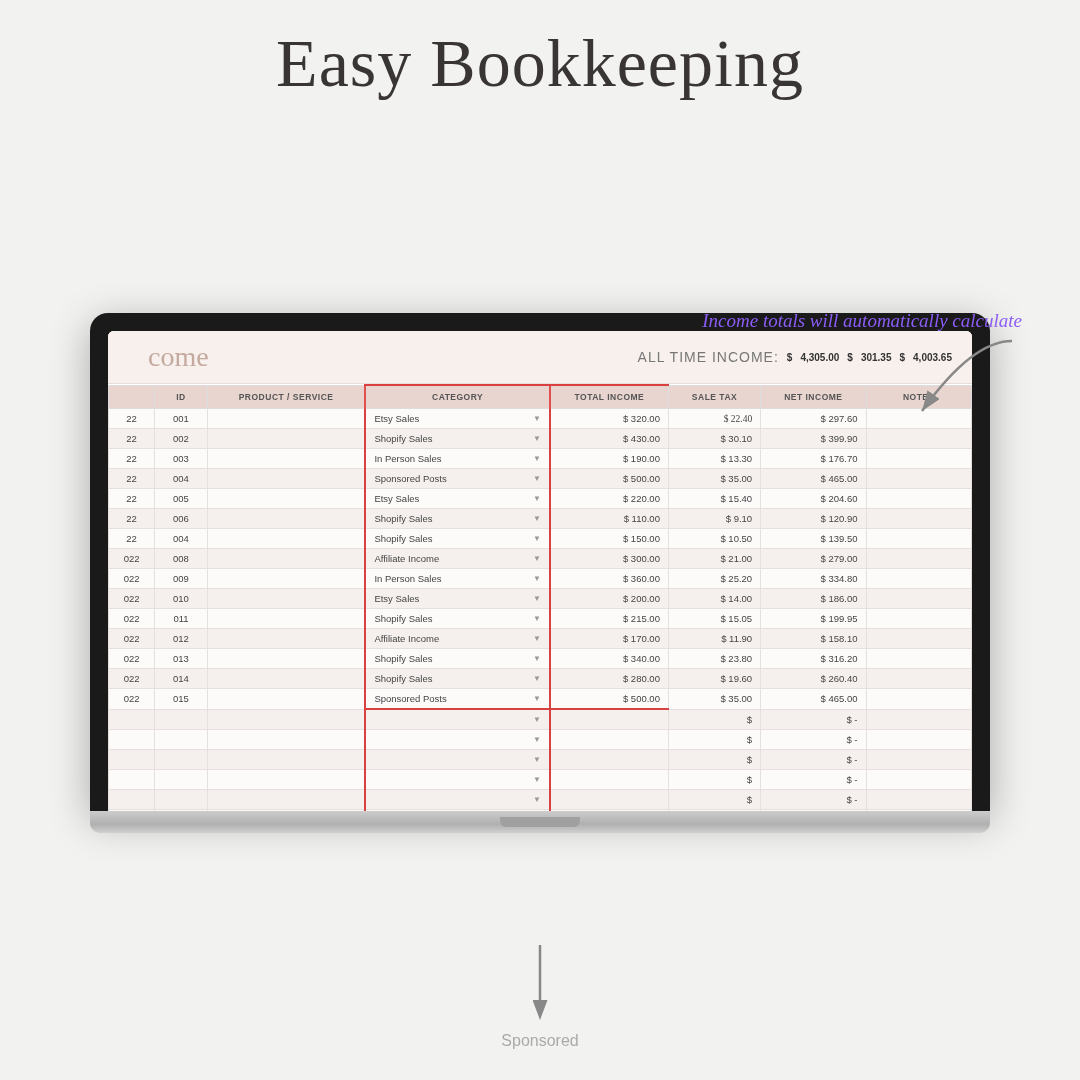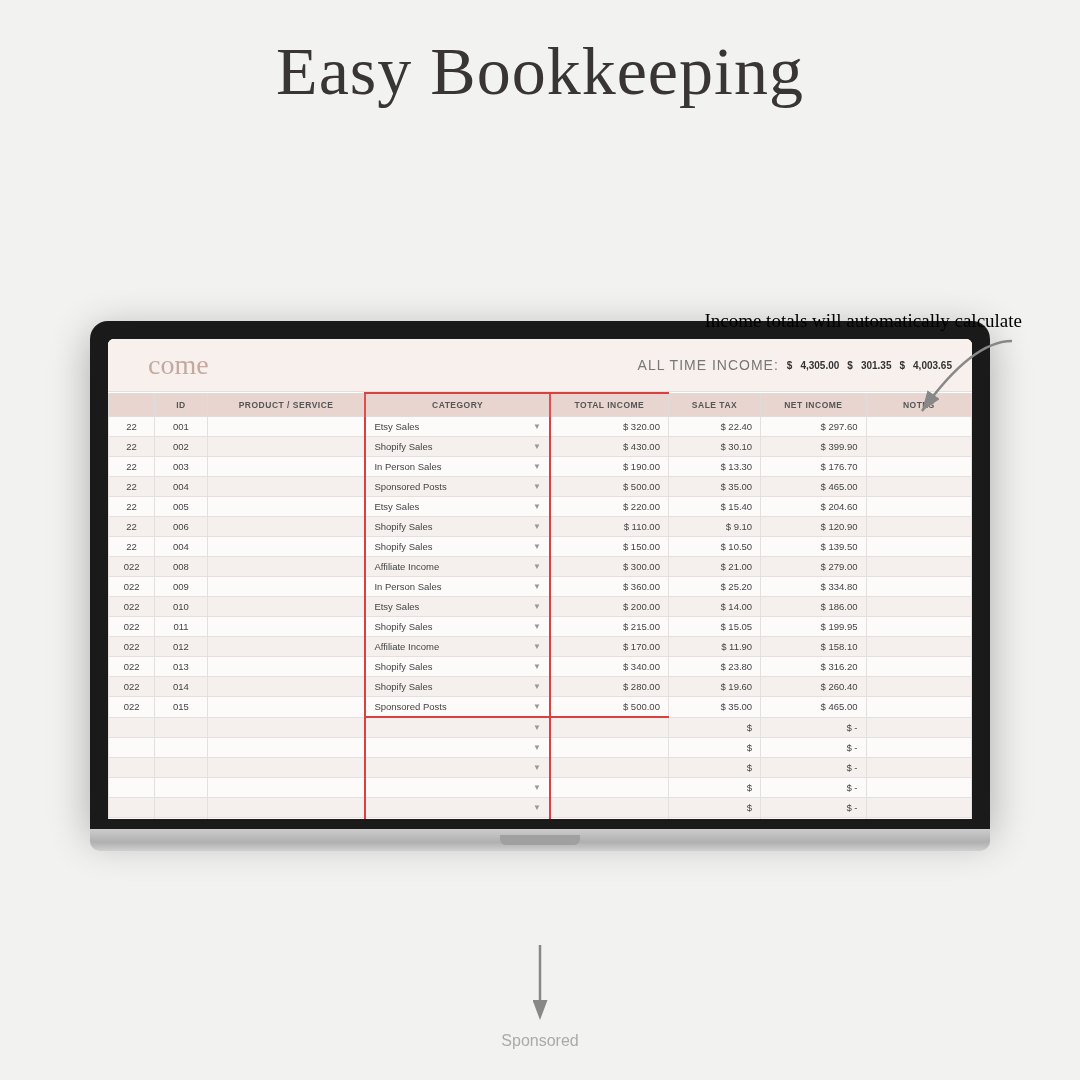--- a/index.html
+++ b/index.html
@@ -10,21 +10,21 @@
       background-color: #f2f2f0;
       font-family: Georgia, 'Times New Roman', serif;
       overflow: hidden;
       display: flex;
       flex-direction: column;
       align-items: center;
     }
 
     .header-section {
       text-align: center;
-      padding-top: 32px;
+      padding-top: 24px;
       margin-bottom: 10px;
     }
 
     .main-title {
       font-family: Georgia, serif;
       font-size: 68px;
       font-weight: 400;
       color: #3a3535;
       letter-spacing: 1px;
       margin-bottom: 20px;
@@ -39,21 +39,21 @@
       padding: 16px 80px;
       border: none;
       cursor: pointer;
       display: inline-block;
       letter-spacing: 1px;
     }
 
     .laptop-outer {
       background-color: #1a1a1a;
       border-radius: 18px 18px 0 0;
-      padding: 18px 18px 10px 18px;
+      padding: 18px 18px 0 18px;
       box-shadow: 0 10px 40px rgba(0,0,0,0.3);
     }
 
     .laptop-screen {
       background-color: #fff;
       border-radius: 6px 6px 0 0;
       overflow: hidden;
       width: 100%;
       height: 480px;
     }
@@ -209,22 +209,23 @@
       position: relative;
       width: 1080px;
       height: 1080px;
       display: flex;
       flex-direction: column;
       align-items: center;
       background-color: #f2f2f0;
     }
 
     .annotation-text-top {
+      font-style: italic;
       font-size: 19px;
-      color: #000000;
+      color: #8b5cf6;
       font-family: Georgia, serif;
       margin-bottom: 4px;
     }
 
     .annotation-text-bottom {
       font-style: italic;
       font-size: 20px;
       color: #999;
       font-family: Georgia, serif;
       margin-top: 6px;
@@ -300,21 +301,21 @@
       <td class="col-year">22</td>
       <td class="col-id">001</td>
       <td class="col-product"></td>
       <td class="col-category red-left">
         <div class="category-cell">
                         <span>Etsy Sales</span>
                         <span class="dropdown-arrow">▼</span>
                       </div>
       </td>
       <td class="col-total-income red-left" style="text-align:right;">$ 320.00</td>
-      <td class="col-sale-tax" style="text-align:right;">$ 22.40</td>
+      <td class="col-sale-tax" style="text-align:right;font-family:Liberation Serif, serif;">$ 22.40</td>
       <td class="col-net-income" style="text-align:right;">$ 297.60</td>
       <td class="col-notes"></td>
     </tr>
                   <tr>
       <td class="col-year">22</td>
       <td class="col-id">002</td>
       <td class="col-product"></td>
       <td class="col-category red-left">
         <div class="category-cell">
                         <span>Shopify Sales</span>

